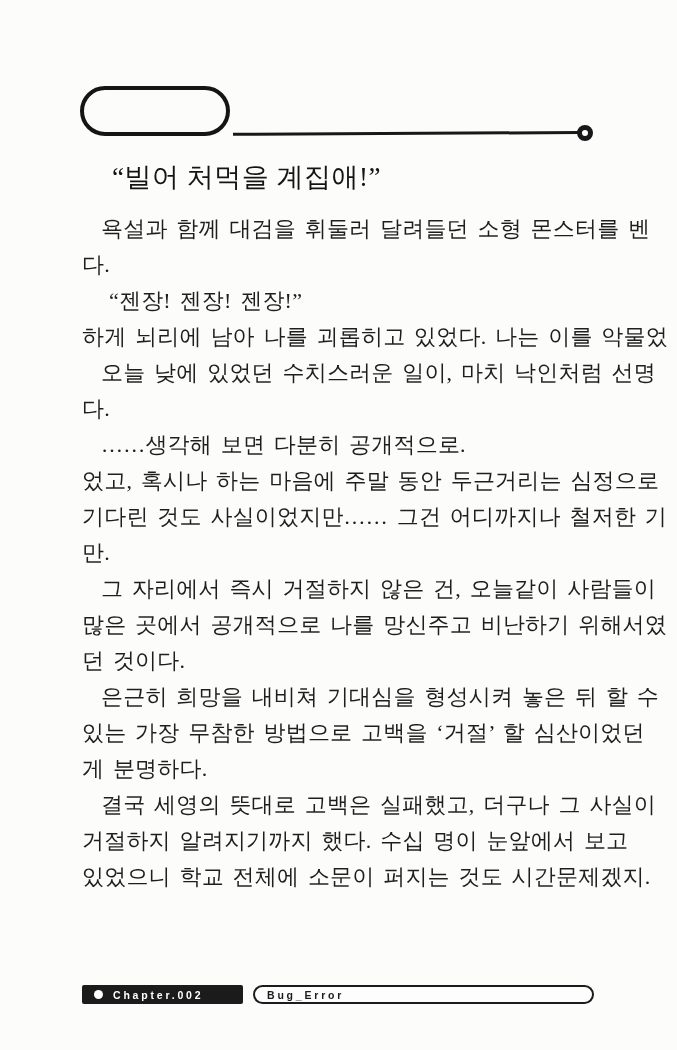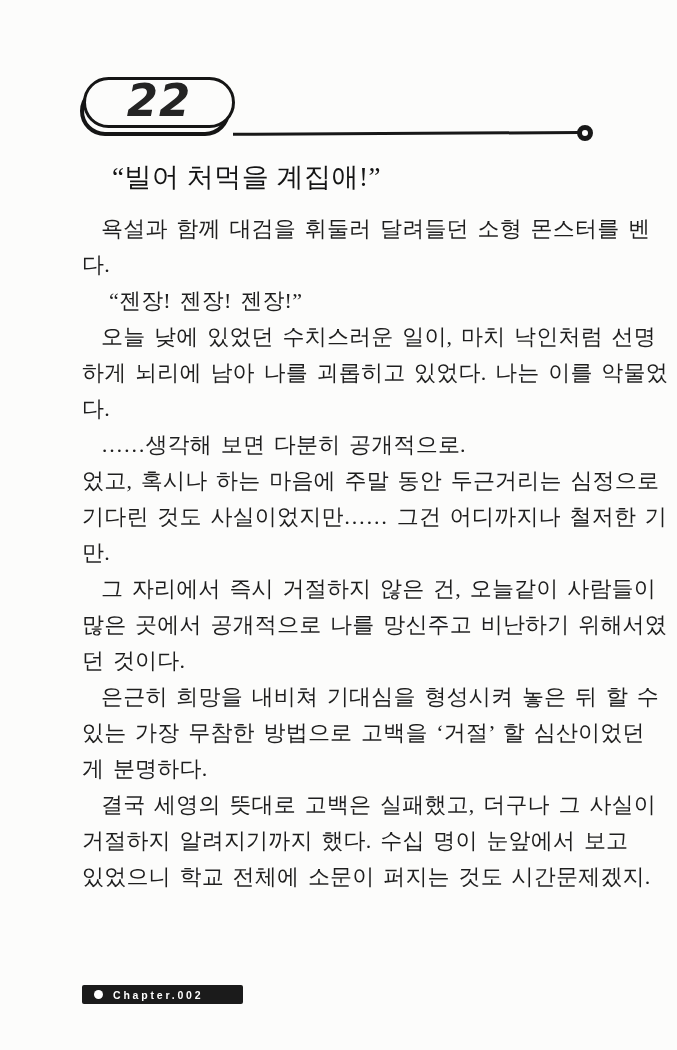--- a/index.html
+++ b/index.html
@@ -125,47 +125,47 @@
     color: #1b1b1b;
     margin-left: 12px;
   }
 </style>
 </head>
 <body>
 
 <div class="page">
 
   <div class="badge-shadow"></div>
-  <div class="badge">
-    <span class="badge-num">22</span>
-  </div>
   <div class="rule"></div>
   <div class="ring"></div>
 
   <div class="content">
     <div class="headline">“빌어 처먹을 계집애!”</div>
     <div class="bl ind">욕설과 함께 대검을 휘둘러 달려들던 소형 몬스터를 벤</div>
     <div class="bl">다.</div>
     <div class="bl indq">“젠장! 젠장! 젠장!”</div>
+    <div class="bl">하게 뇌리에 남아 나를 괴롭히고 있었다. 나는 이를 악물었</div>
     <div class="bl ind">오늘 낮에 있었던 수치스러운 일이, 마치 낙인처럼 선명</div>
-    <div class="bl">하게 뇌리에 남아 나를 괴롭히고 있었다. 나는 이를 악물었</div>
     <div class="bl">다.</div>
     <div class="bl ind">……생각해 보면 다분히 공개적으로.</div>
     <div class="bl">었고, 혹시나 하는 마음에 주말 동안 두근거리는 심정으로</div>
     <div class="bl">기다린 것도 사실이었지만…… 그건 어디까지나 철저한 기</div>
     <div class="bl">만.</div>
     <div class="bl ind">그 자리에서 즉시 거절하지 않은 건, 오늘같이 사람들이</div>
     <div class="bl">많은 곳에서 공개적으로 나를 망신주고 비난하기 위해서였</div>
     <div class="bl">던 것이다.</div>
     <div class="bl ind">은근히 희망을 내비쳐 기대심을 형성시켜 놓은 뒤 할 수</div>
     <div class="bl">있는 가장 무참한 방법으로 고백을 ‘거절’ 할 심산이었던</div>
     <div class="bl">게 분명하다.</div>
     <div class="bl ind">결국 세영의 뜻대로 고백은 실패했고, 더구나 그 사실이</div>
     <div class="bl">거절하지 알려지기까지 했다. 수십 명이 눈앞에서 보고</div>
     <div class="bl">있었으니 학교 전체에 소문이 퍼지는 것도 시간문제겠지.</div>
   </div>
 
   <div class="pill-dark">
     <span class="dot"></span>
     <span class="pill-label">Chapter.002</span>
   </div>
+  <div class="pill-light">
+    <span class="pill-label">Bug_Error</span>
+  </div>
 
 </div>
 
 </body></html>

